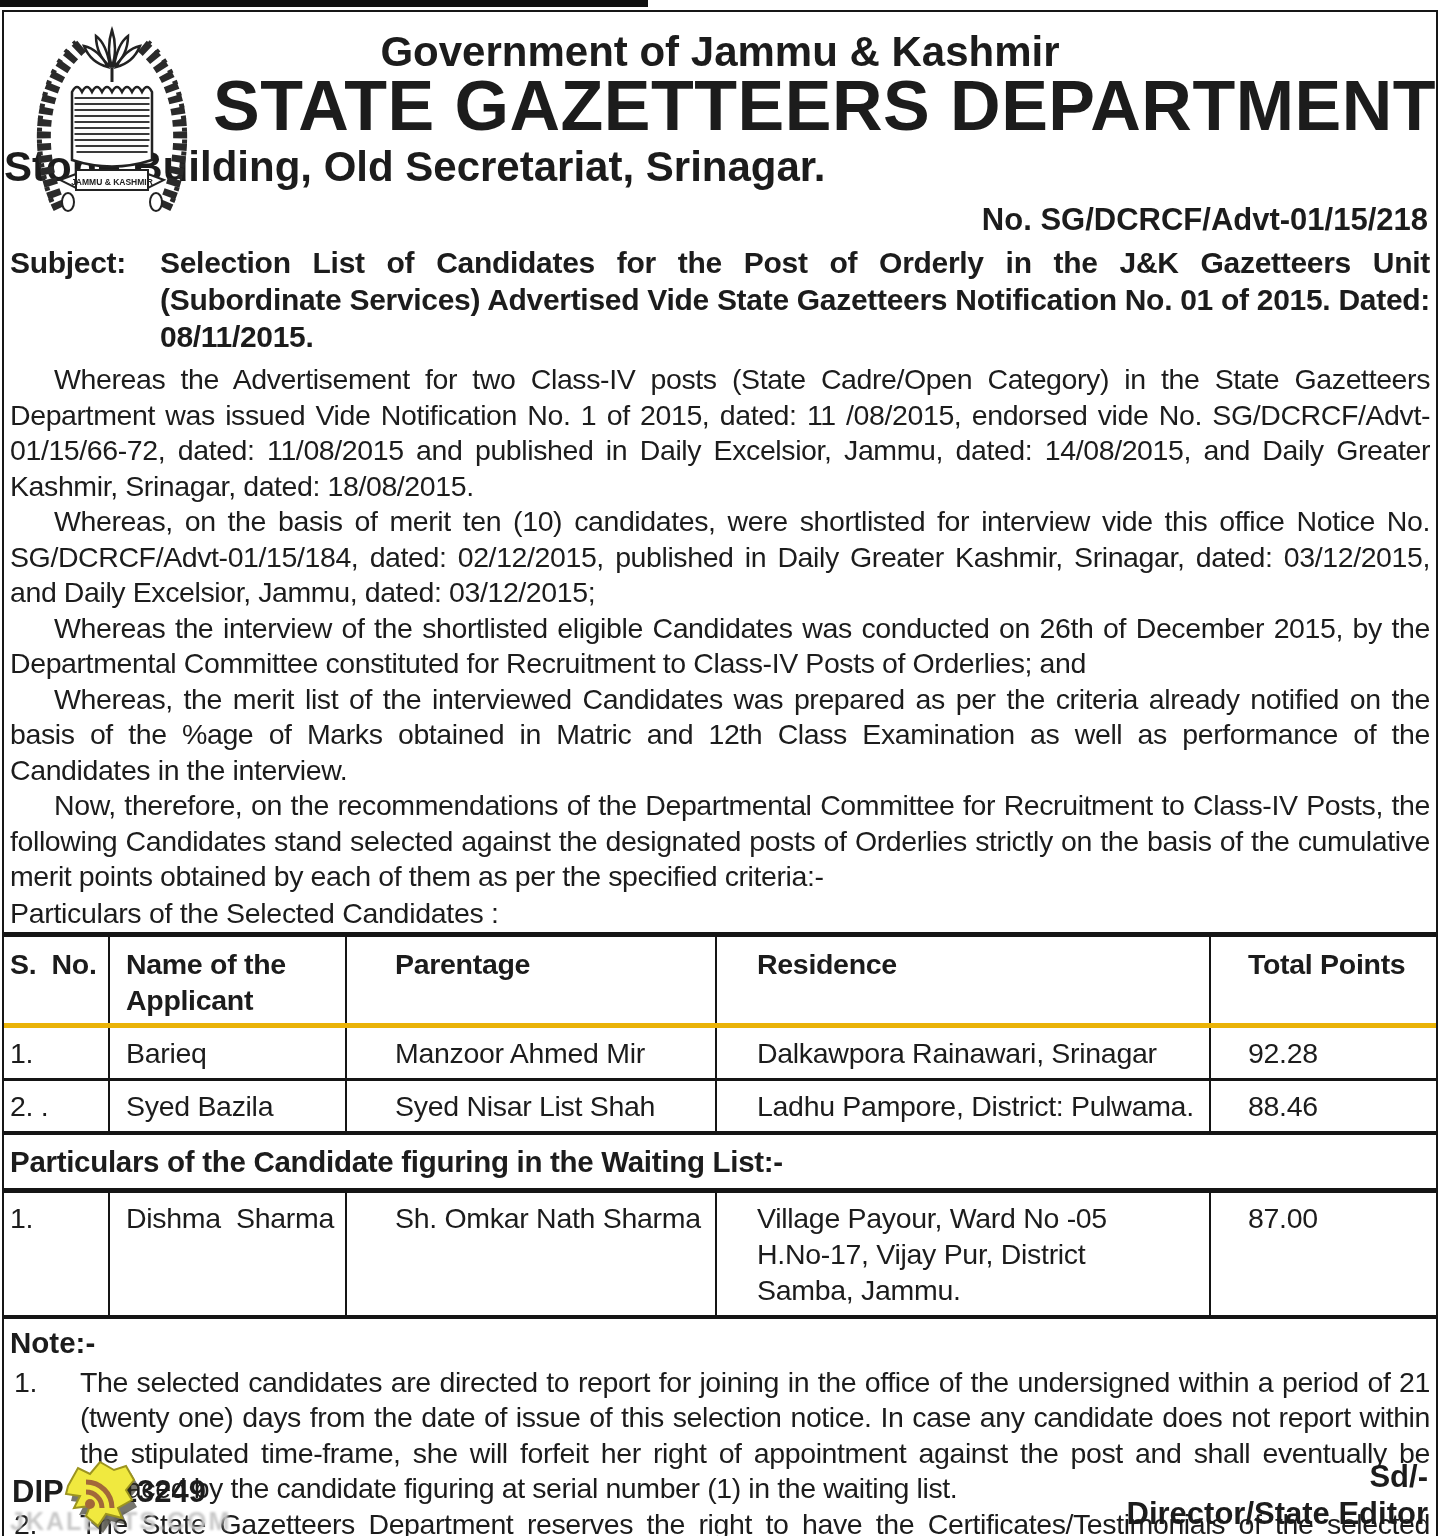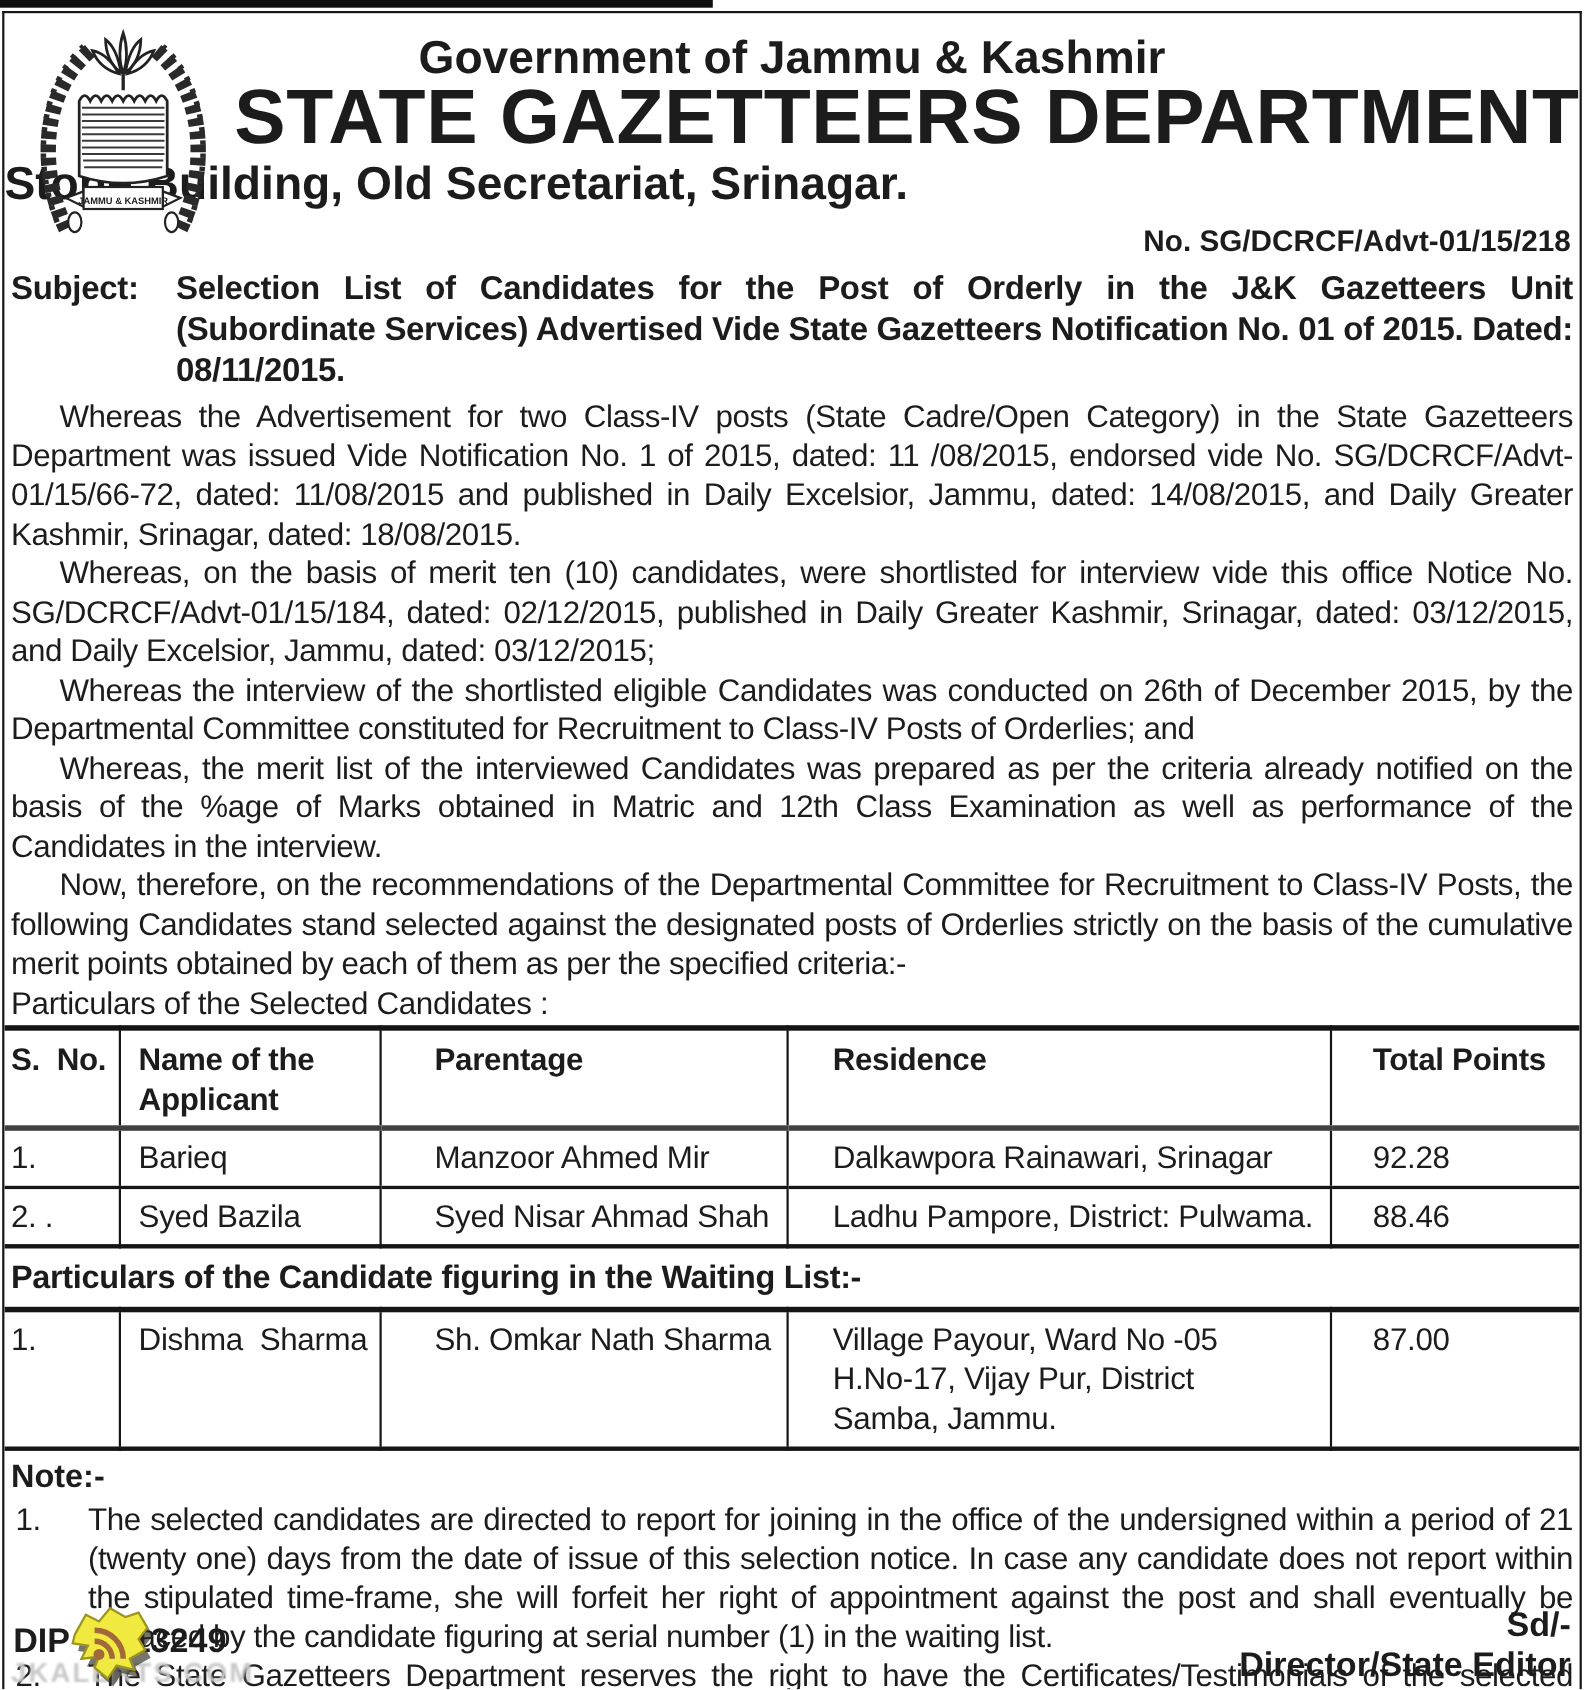--- a/index.html
+++ b/index.html
@@ -10,21 +10,21 @@
   .topbar { position:absolute; top:0; left:0; width:648px; height:7px; background:#101010; z-index:5; }
   .frame {
     position:absolute; top:10px; left:2px; right:3px; bottom:0;
     border:2px solid #161616; border-bottom:none; overflow:hidden;
   }
   .emblem { position:absolute; top:12px; left:22px; }
 
   .t1 { margin-top:17px; text-align:center; font-weight:bold; font-size:42px; line-height:46px; }
   .t2 { text-align:right; font-weight:bold; font-size:70px; line-height:62px; letter-spacing:0.5px; }
   .t3 { margin-top:7px; text-align:left; font-weight:bold; font-size:42px; line-height:45px; }
-  .ref { margin-top:12px; padding-right:8px; text-align:right; font-weight:bold; font-size:27px; line-height:37px;padding-left:36px; }
+  .ref { margin-top:12px; padding-right:8px; text-align:right; font-weight:bold; font-size:31px; line-height:37px;padding-left:36px; }
 
   .subject {
     margin:6px 6px 0 6px; padding-left:150px; font-weight:bold; font-size:30px;
     line-height:37px; text-align:justify; letter-spacing:-0.3px;
   }
   .subject-label { float:left; margin-left:-150px; }
 
   .body-block { margin:7px 6px 0 6px; }
   .body-p {
     margin:0; font-size:28.5px; line-height:35.5px; text-align:justify;
@@ -38,21 +38,21 @@
     font-size:28.5px; letter-spacing:-0.3px;
   }
   .tbl th, .tbl td { vertical-align:top; white-space:pre-wrap; text-align:left; line-height:36px; }
   .tbl th { font-weight:bold; }
   .vline { border-right:2px solid #151515; }
   .c1 { padding:7px 4px 7px 6px; }
   .c2 { padding:7px 6px 7px 16px; }
   .c3 { padding:7px 6px 7px 48px; }
   .c4 { padding:7px 6px 7px 40px; }
   .c5 { padding:7px 4px 7px 37px; }
-  .tbl1 tr.hrow th { border-bottom:5px solid #404040; padding-top:9px; padding-bottom:5px; }
+  .tbl1 tr.hrow th { border-bottom:5px solid #eab308; padding-top:9px; padding-bottom:5px; }
   .tbl1 tr.r1 td { border-bottom:3px solid #151515; }
 
   .waiting-head { padding:10px 6px 9px 6px; font-weight:bold; font-size:29.5px; letter-spacing:-0.3px; }
 
   .note-label { margin:5px 0 4px 6px; font-weight:bold; font-size:29.5px; line-height:37px; }
   .note-item {
     position:relative; margin:0 6px; padding-left:70px; font-size:28.5px;
     line-height:35.5px; text-align:justify; letter-spacing:-0.4px;
   }
   .note-num { position:absolute; left:4px; top:0; }
@@ -154,21 +154,21 @@
       <tr class="r1">
         <td class="c1 vline">1.</td>
         <td class="c2 vline">Barieq</td>
         <td class="c3 vline">Manzoor Ahmed Mir</td>
         <td class="c4 vline">Dalkawpora Rainawari, Srinagar</td>
         <td class="c5">92.28</td>
       </tr>
       <tr>
         <td class="c1 vline">2. .</td>
         <td class="c2 vline">Syed Bazila</td>
-        <td class="c3 vline">Syed Nisar Ahmad Shah</td>
+        <td class="c3 vline">Syed Nisar List Shah</td>
         <td class="c4 vline">Ladhu Pampore, District: Pulwama.</td>
         <td class="c5">88.46</td>
       </tr>
     </tbody>
       </table>
 
     <div class="waiting-head">Particulars of the Candidate figuring in the Waiting List:-</div>
 
     <table class="tbl tbl2">
       <colgroup>

